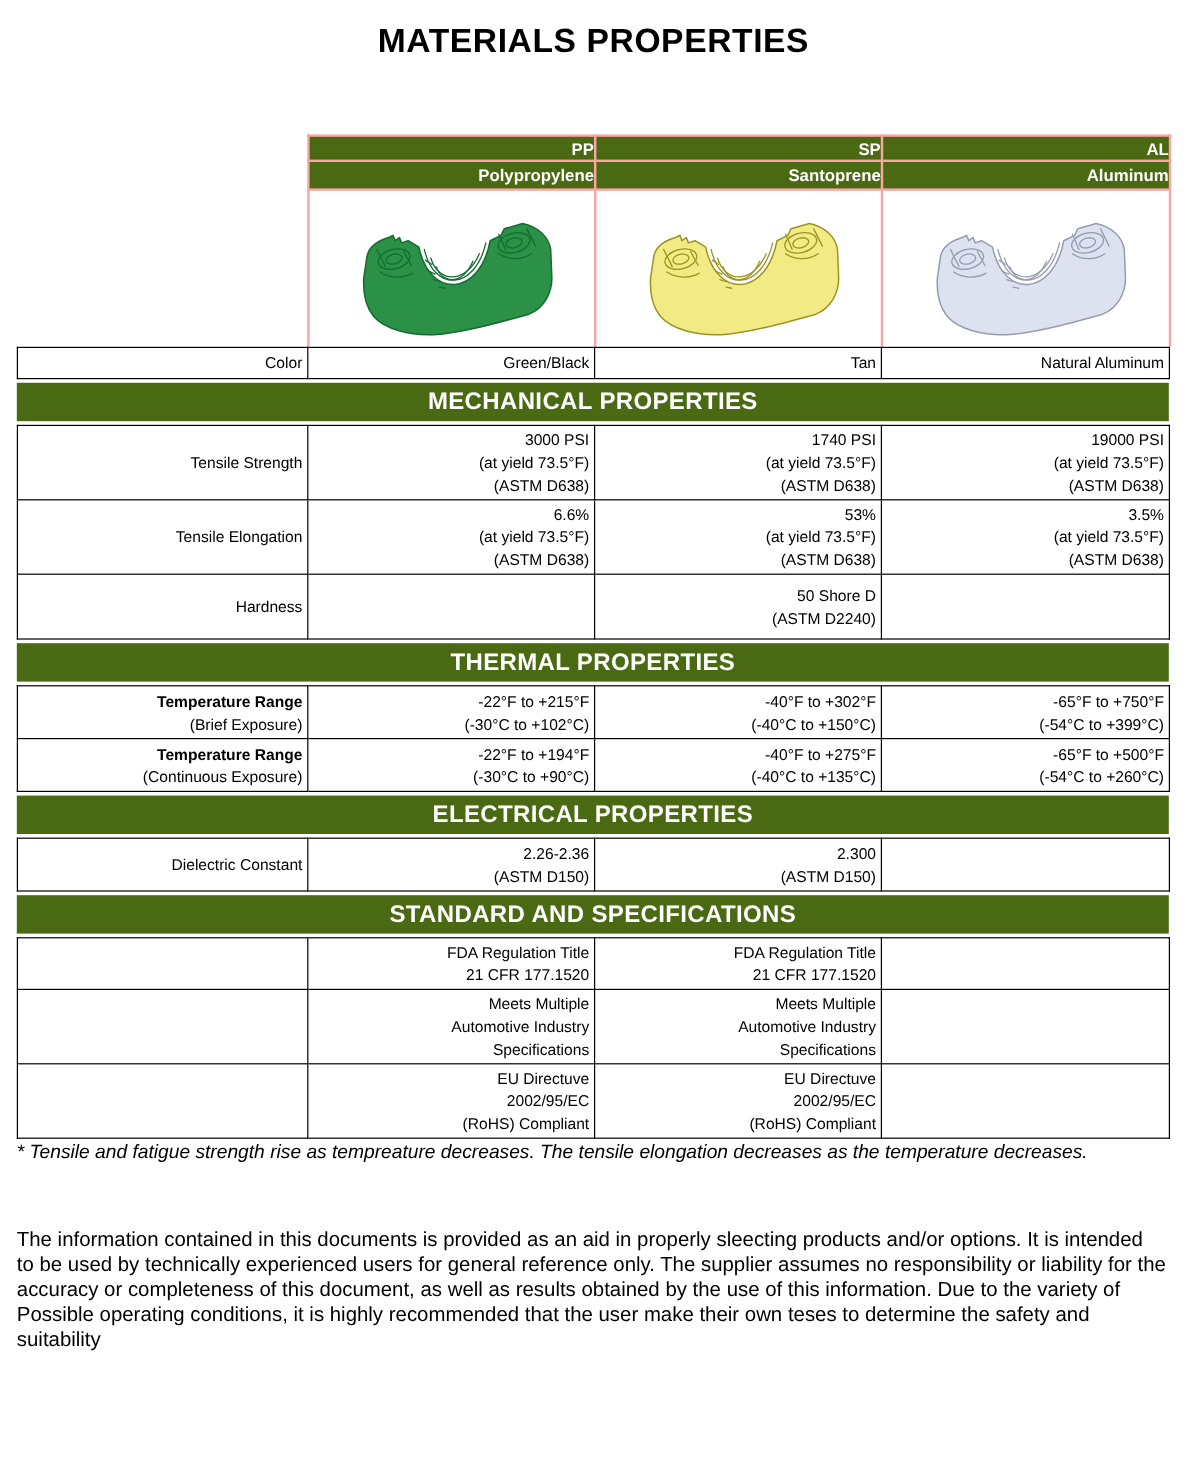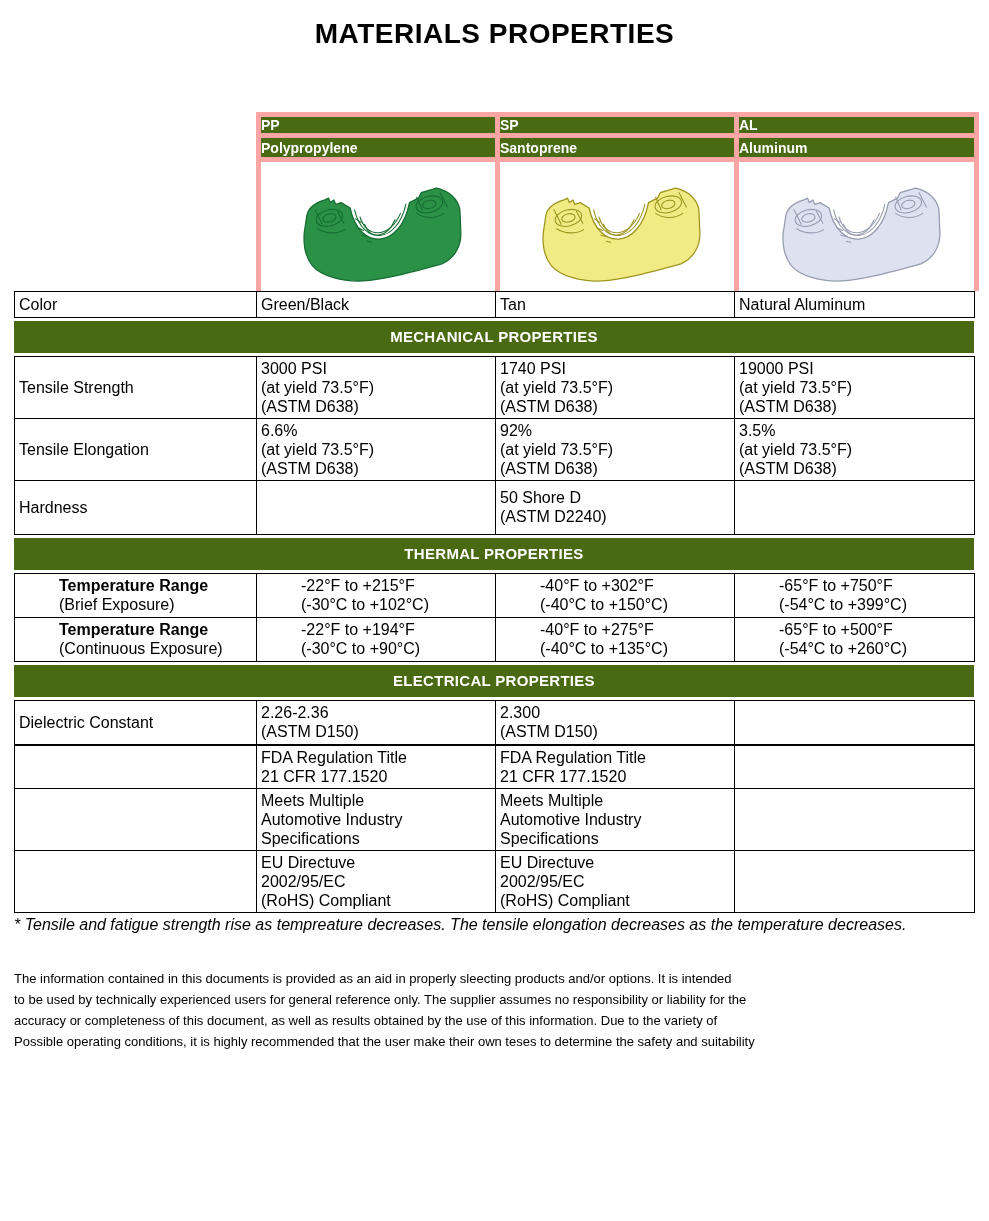--- a/index.html
+++ b/index.html
@@ -15,61 +15,61 @@
   }
   .tablewrap { margin:62px 0 0 14px; width:960px; }
 
   
   .hdr-table {
     margin-left:242px; width:718px;
     border-collapse:collapse; table-layout:fixed;
   }
   .hdr-table col.c1,.hdr-table col.c2 { width:239px; }
   .hdr-table col.c3 { width:240px; }
-  .hdr-table td { border:5px solid #fca5a5; text-align:left; vertical-align:middle; }
+  .hdr-table td { border:2px solid #fca5a5; text-align:right; vertical-align:middle; }
   td.band {
     background:var(--olive); color:#fff; font-weight:bold;
     font-size:14px; height:21px;
   }
   td.band.name { height:24px; }
   td.imgcell { height:131px; background:#fff; border-bottom:none; }
   svg.part { display:block; margin:0 auto; }
 
   
   table.grid {
     width:960px; border-collapse:collapse; table-layout:fixed;
   }
   table.grid col.lab { width:242px; }
   table.grid col.v1, table.grid col.v2 { width:239px; }
   table.grid col.v3 { width:240px; }
   table.grid td {
-    border:1px solid #000; text-align:left; vertical-align:middle;
-    padding:2px 4px; line-height:19px; font-size:16px;
+    border:1px solid #000; text-align:right; vertical-align:middle;
+    padding:2px 4px; line-height:19px; font-size:13px;
   }
   .lbl-bold { font-weight:bold; }
   .tbl-info tr:first-child td { height:21px; }
   .tbl-info tr:last-child td { height:26px; }
   .tbl-mech tr td { height:60px; }
   .tbl-mech tr:nth-child(3) td { height:54px; }
   .tbl-thermal tr td { height:44px;padding-left:44px; }
   .tbl-elec tr td { height:44px; }
   .tbl-std tr:nth-child(1) td { height:41px; }
   .tbl-std tr:nth-child(2) td, .tbl-std tr:nth-child(3) td { height:60px; }
 
   
   .stripe {
     margin:3px 0; height:32px; background:var(--olive);
-    color:#fff; font-weight:bold; font-size:15px;
+    color:#fff; font-weight:bold; font-size:20px;
     text-align:center; line-height:32px; letter-spacing:0.3px;
   }
 
   .footnote {
     margin:3px 0 0 0; font-style:italic; font-size:16px;
   }
-  .disclaimer { margin-top:34px; font-size:13px; line-height:21px; }
+  .disclaimer { margin-top:52px; font-size:17px; line-height:21px; }
   .hidden-defs { position:absolute; width:0; height:0; overflow:hidden; }
   #clamp-shape .fillpath { fill:var(--pfill); stroke:var(--pstroke); stroke-width:1.4; stroke-linejoin:round; }
   #clamp-shape .detail { fill:none; stroke:var(--pstroke); stroke-width:1.2; stroke-linecap:round; }
 </style>
 </head>
 <body style="--olive: #4a6913;">
 
 <svg class="hidden-defs" aria-hidden="true">
   <defs>
     <g id="clamp-shape">
@@ -193,21 +193,21 @@
         <tr>
           <td>
             <div>Tensile Elongation</div>
           </td>
           <td>
             <div>6.6%</div>
             <div>(at yield 73.5°F)</div>
             <div>(ASTM D638)</div>
           </td>
           <td>
-            <div>92%</div>
+            <div>53%</div>
             <div>(at yield 73.5°F)</div>
             <div>(ASTM D638)</div>
           </td>
           <td>
             <div>3.5%</div>
             <div>(at yield 73.5°F)</div>
             <div>(ASTM D638)</div>
           </td>
         </tr>
         <tr>
@@ -291,20 +291,21 @@
           </td>
           <td>
             <div>2.300</div>
             <div>(ASTM D150)</div>
           </td>
           <td></td>
         </tr>
       </tbody>
   </table>
 
+  <div class="stripe">STANDARD AND SPECIFICATIONS</div>
   <table class="grid tbl-std">
     <colgroup>
         <col class="lab">
         <col class="v1">
         <col class="v2">
         <col class="v3">
       </colgroup>
     <tbody>
         <tr>
           <td></td>

